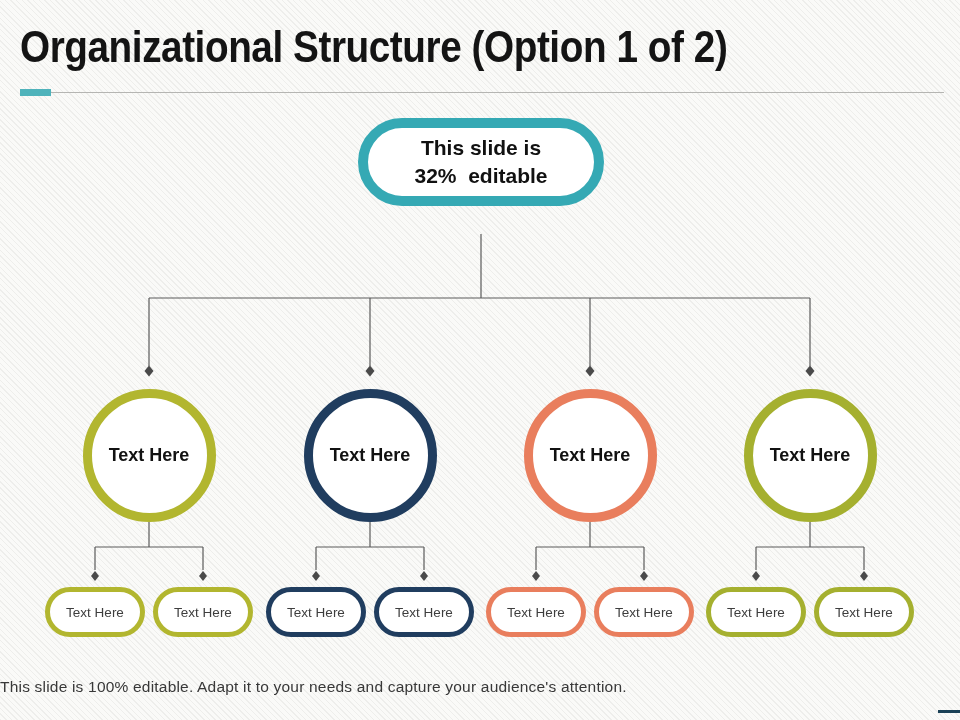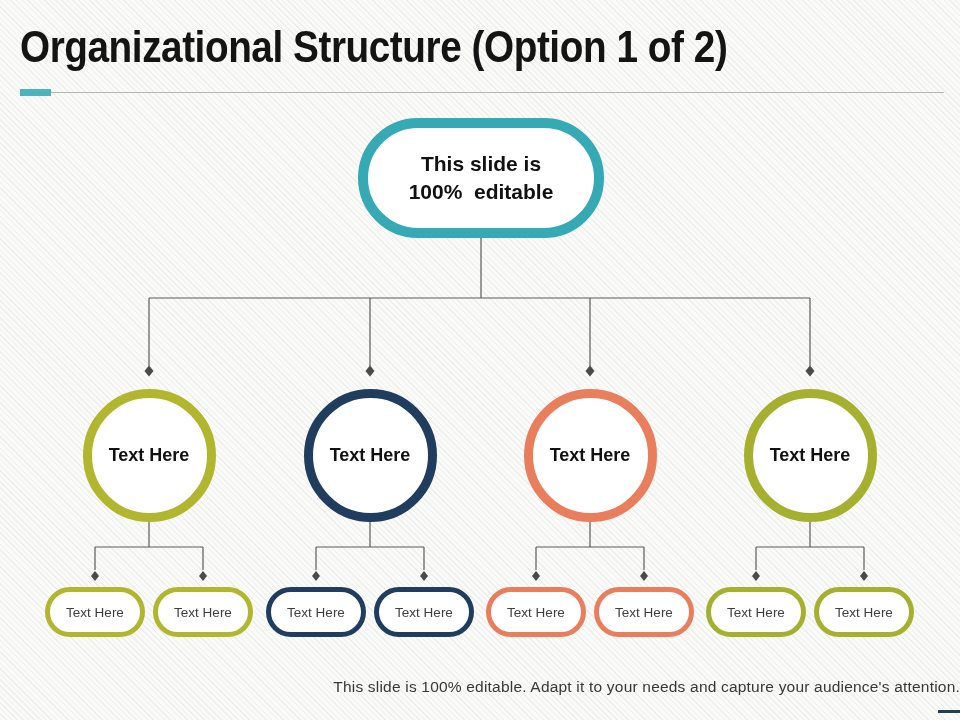--- a/index.html
+++ b/index.html
@@ -14,21 +14,21 @@
   .title{
     position:absolute;left:20px;top:22px;
     font-size:44px;font-weight:bold;color:#141414;
     letter-spacing:-0.5px;white-space:nowrap;
     transform:scaleX(0.88);transform-origin:left top;
   }
   .underline-accent{position:absolute;left:20px;top:89px;width:31px;height:7px;background:#4fb3bb;}
   .underline-line{position:absolute;left:51px;top:92px;width:893px;height:1px;background:#b5b5b2;}
   .connectors{position:absolute;left:0;top:0;}
   .root-node{
-    position:absolute;left:358px;top:118px;width:246px;height:120px;
+    position:absolute;left:358px;top:118px;width:246px;height:88px;
     box-sizing:border-box;background:#fff;
     border:10px solid #35a9b4;border-radius:60px;
     display:flex;flex-direction:column;align-items:center;justify-content:center;
     font-size:21px;font-weight:bold;color:#111;line-height:1.35;text-align:center;
   }
   .pre{white-space:pre;}
   .circle{
     position:absolute;top:389px;width:133px;height:133px;
     box-sizing:border-box;background:#fff;border-radius:50%;
     border:9px solid #999;
@@ -41,21 +41,21 @@
     border:5px solid #999;
     display:flex;align-items:center;justify-content:center;
     font-size:13.5px;color:#3e3e3e;
   }
   .g0{border-color:#b2b62f;}
   .g1{border-color:#203d5f;}
   .g2{border-color:#e97e5d;}
   .g3{border-color:#a5b02f;}
   .caption{
     position:absolute;left:0;right:0;top:678px;
-    text-align:right;font-size:15.5px;color:#383838;letter-spacing:0.2px;
+    text-align:left;font-size:15.5px;color:#383838;letter-spacing:0.2px;
   }
   .corner-dash{position:absolute;left:938px;top:710px;width:22px;height:3px;background:#1b4156;}
 </style>
 </head>
 <body>
 
 <div class="slide">
 
   <div class="title">Organizational Structure (Option 1 of 2)</div>
   <div class="underline-accent"></div>
@@ -78,21 +78,21 @@
       <path transform="translate(424 576)" d="M0 -5 L4 0 L0 5 L-4 0 Z"></path>
       <path transform="translate(536 576)" d="M0 -5 L4 0 L0 5 L-4 0 Z"></path>
       <path transform="translate(644 576)" d="M0 -5 L4 0 L0 5 L-4 0 Z"></path>
       <path transform="translate(756 576)" d="M0 -5 L4 0 L0 5 L-4 0 Z"></path>
       <path transform="translate(864 576)" d="M0 -5 L4 0 L0 5 L-4 0 Z"></path>
     </g>
   </svg>
 
   <div class="root-node">
     <div>This slide is</div>
-    <div class="pre">100%  editable</div>
+    <div class="pre">32%  editable</div>
   </div>
 
   <div class="circle g0" style="left:82.5px">
     <span>Text Here</span>
   </div>
   <div class="circle g1" style="left:303.5px">
     <span>Text Here</span>
   </div>
   <div class="circle g2" style="left:523.5px">
     <span>Text Here</span>

